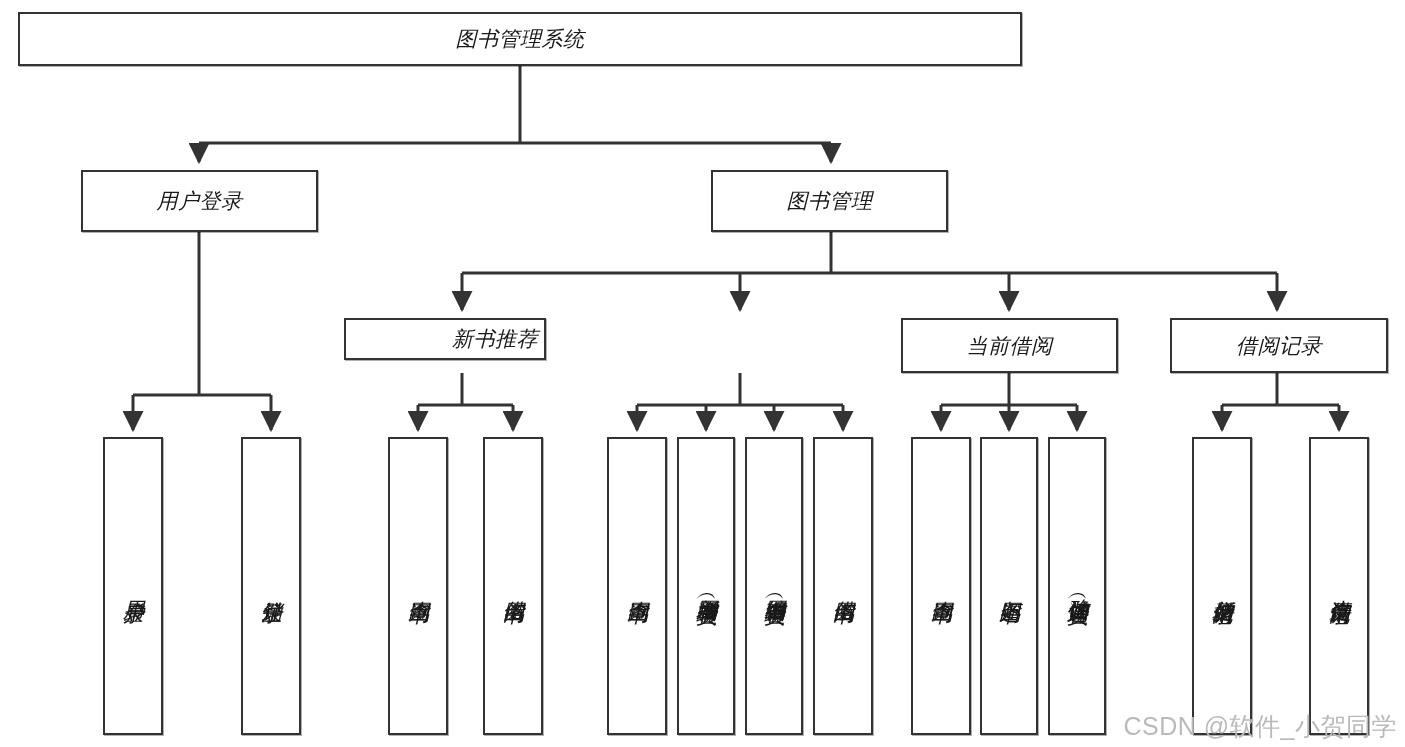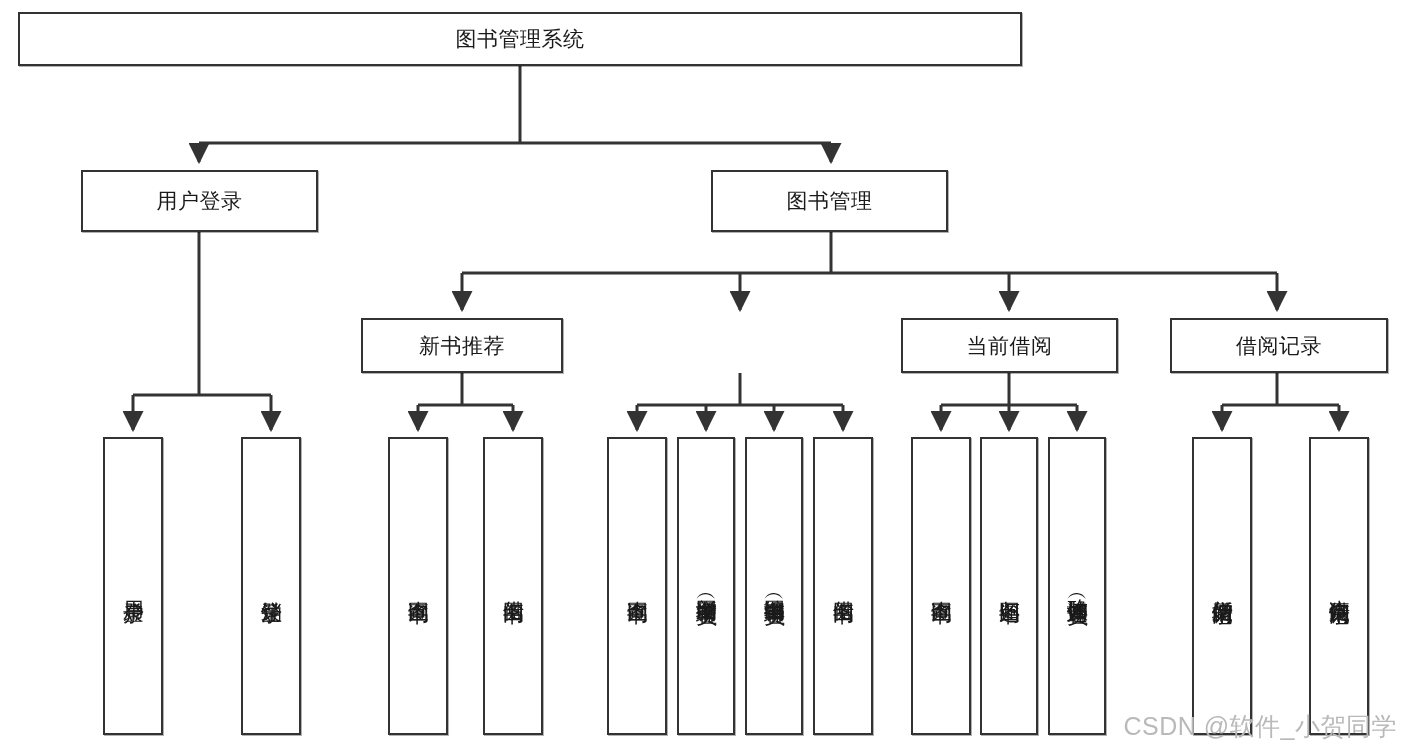--- a/index.html
+++ b/index.html
@@ -28,20 +28,21 @@
   .node {
     position: absolute;
     box-sizing: border-box;
     border: 2px solid #333333;
     background: #ffffff;
     display: flex;
     align-items: center;
     justify-content: center;
     color: #1a1a1a;
     box-shadow: 1px 1px 0 rgba(0,0,0,0.30);
+    font-style: italic;
   }
   .node.horizontal {
     font-size: 21px;
     letter-spacing: 0.5px;
     line-height: 1.2;
     padding: 0 6px;
   }
   .node.vertical {
     writing-mode: vertical-rl;
     text-orientation: upright;
@@ -128,21 +129,21 @@
     <span>图书管理系统</span>
   </div>
 
   <div class="node horizontal" style="left:81px; top:170px; width:237px; height:62px;">
     <span>用户登录</span>
   </div>
   <div class="node horizontal" style="left:711px; top:170px; width:237px; height:62px;align-items:center;">
     <span>图书管理</span>
   </div>
 
-  <div class="node horizontal" style="left:361px; top:318px; width:202px; height:55px;">
+  <div class="node horizontal" style="left:344px; top:318px; width:202px; height:42px;justify-content:flex-end;">
     <span>新书推荐</span>
   </div>
   <div class="node horizontal" style="left:901px; top:318px; width:217px; height:55px;">
     <span>当前借阅</span>
   </div>
   <div class="node horizontal" style="left:1170px; top:318px; width:218px; height:55px;">
     <span>借阅记录</span>
   </div>
 
   <div class="node vertical" style="left:103px; top:437px; width:60px; height:298px;">

